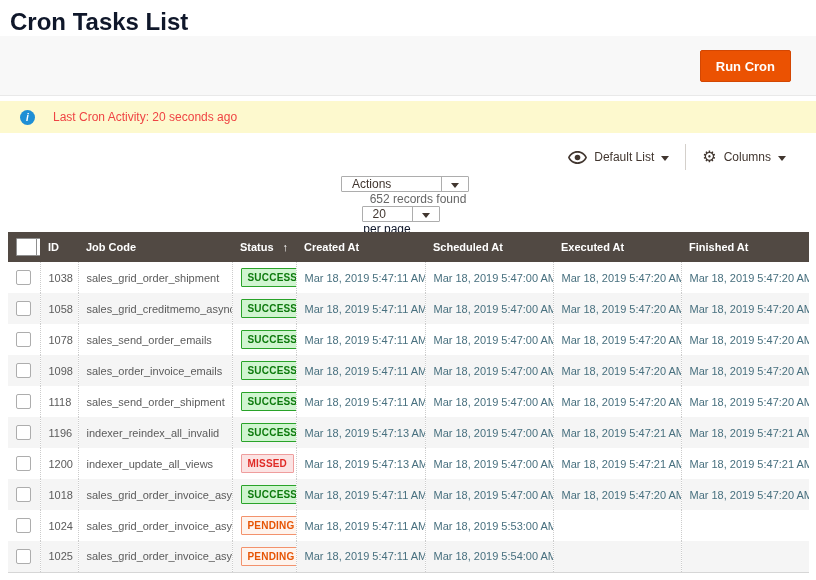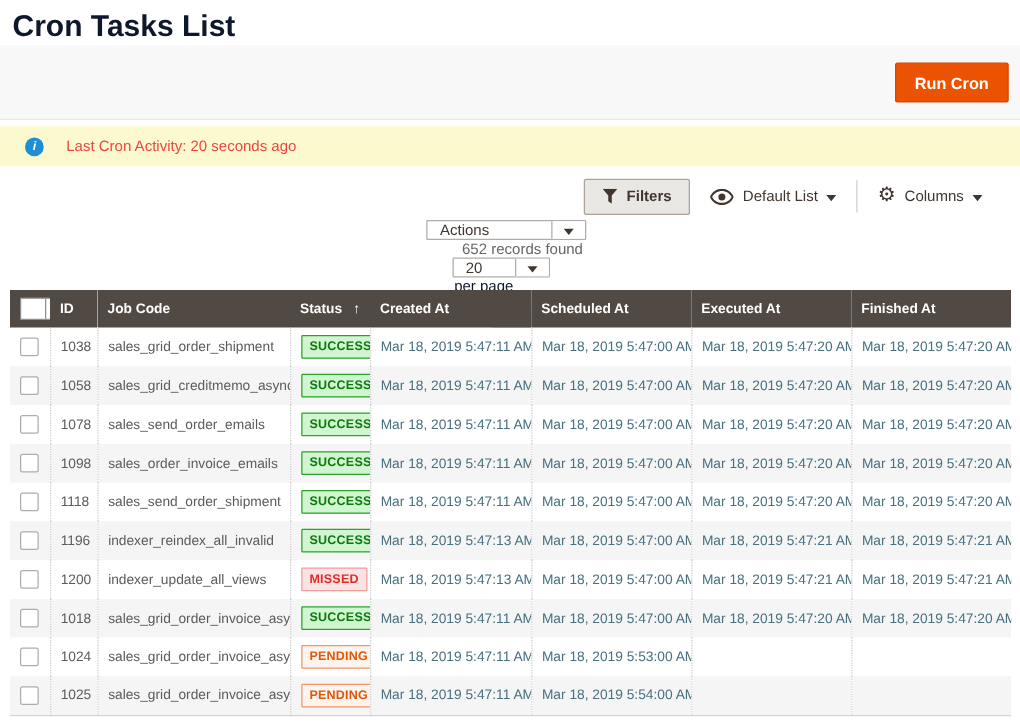--- a/index.html
+++ b/index.html
@@ -14,21 +14,21 @@
   .page-title {
     position: absolute; left: 10px; top: 8px;
     font-size: 24px; font-weight: 700; color: #0f172a;
   }
   
   .top-toolbar {
     position: absolute; top: 36px; left: 0; width: 816px; height: 60px;
     background: #f8f8f8; border-bottom: 1px solid #e9e9e9;
   }
   .run-cron-btn {
-    position: absolute; right: 9px; top: 14px;
+    position: absolute; right: 25px; top: 14px;
     height: 32px; padding: 0 15px;
     background: #eb5202; color: #fff;
     border: 1px solid #d34703; border-radius: 2px;
     font-family: "Liberation Sans", sans-serif;
     font-size: 13px; font-weight: bold; cursor: pointer;
   }
   
   .notice-bar {
     position: absolute; top: 101px; left: 0; width: 816px; height: 32px;
     background: #fdf9ce; display: flex; align-items: center;
@@ -161,26 +161,20 @@
 <div class="top-toolbar">
   <button class="run-cron-btn">Run Cron</button>
 </div>
 
 <div class="notice-bar">
   <span class="info-icon">i</span>
   <span class="notice-text">Last Cron Activity: 20 seconds ago</span>
 </div>
 
 <div class="view-controls">
-  <button class="filters-btn">
-    <svg class="icon-svg" width="12" height="12" viewBox="0 0 12 12">
-        <path d="M0 0h12L7.4 5.4V12L4.6 10V5.4z" fill="#41362f"></path>
-      </svg>
-    <span>Filters</span>
-  </button>
   <div class="vc-group">
     <svg class="icon-svg" width="19" height="13" viewBox="0 0 19 13">
       <path d="M9.5 0C5.3 0 1.7 2.5 0 6.5 1.7 10.5 5.3 13 9.5 13s7.8-2.5 9.5-6.5C17.3 2.5 13.7 0 9.5 0zm0 11.2c-3.3 0-6.2-1.8-7.8-4.7C3.3 3.6 6.2 1.8 9.5 1.8s6.2 1.8 7.8 4.7c-1.6 2.9-4.5 4.7-7.8 4.7z" fill="#41362f"></path>
       <circle cx="9.5" cy="6.5" r="2.8" fill="#41362f"></circle>
     </svg>
     <span>Default List</span>
     <span class="tri-down"></span>
   </div>
   <div class="vc-divider"></div>
   <div class="vc-group">

